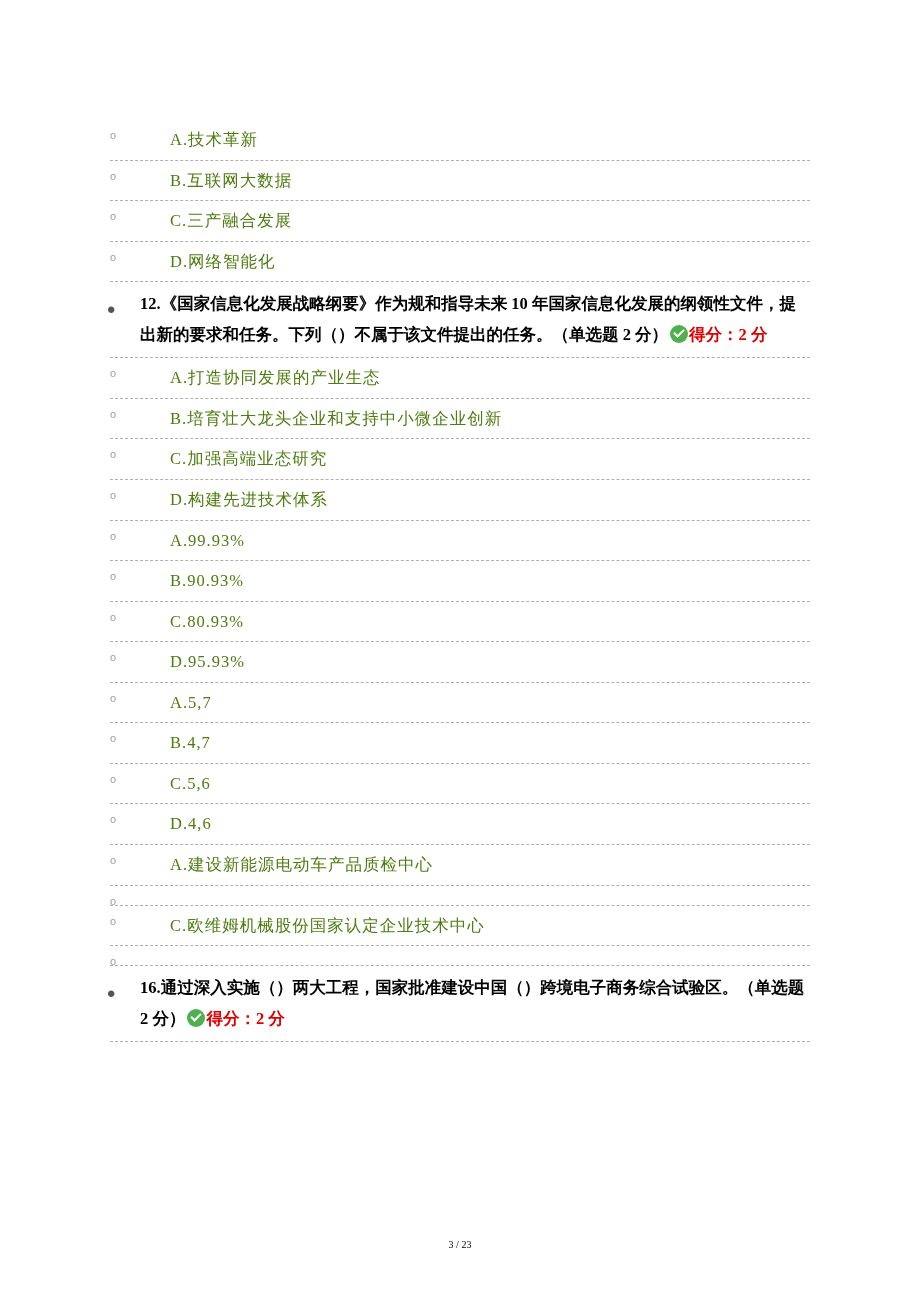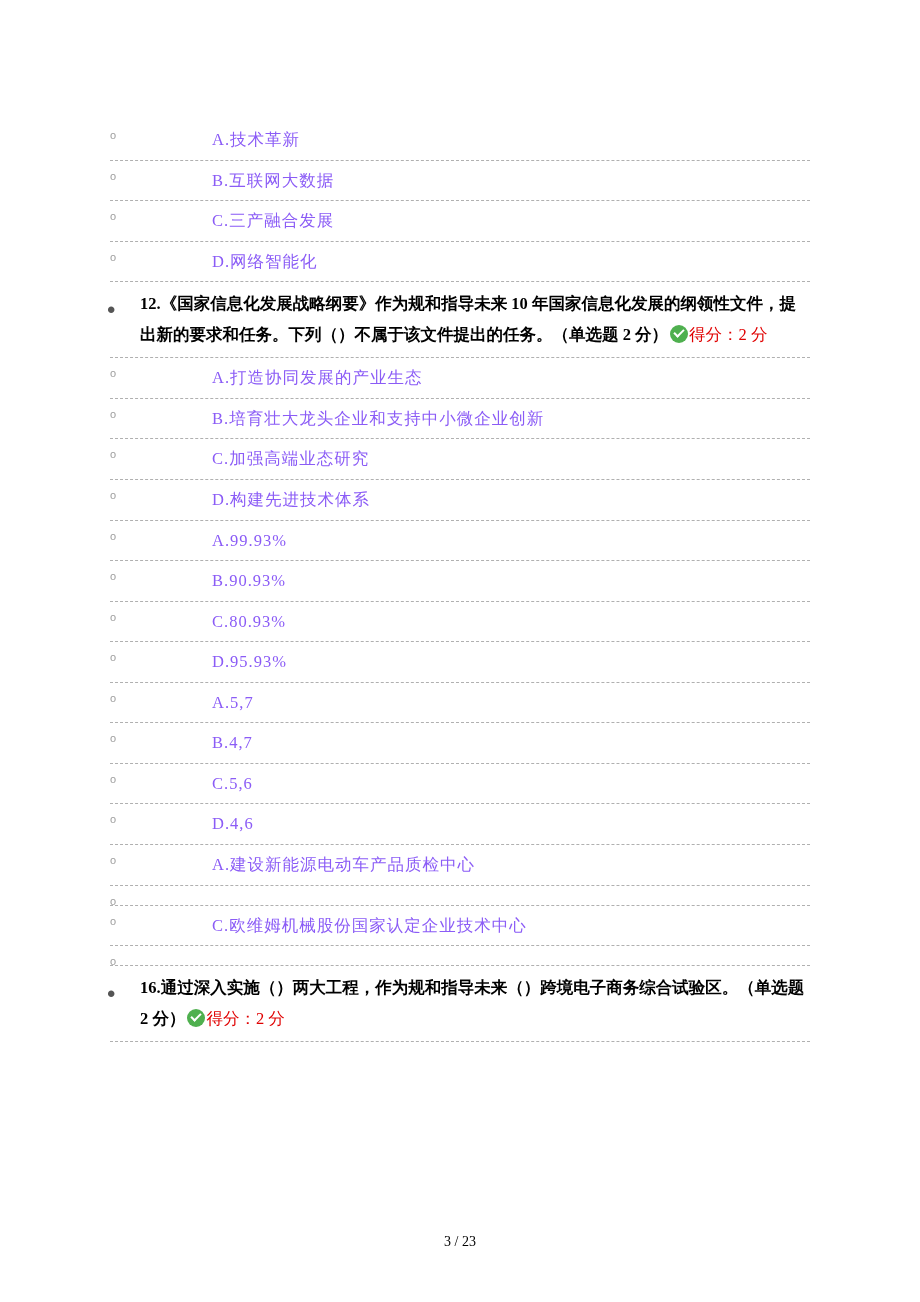--- a/index.html
+++ b/index.html
@@ -42,22 +42,22 @@
   }
   .marker.disc::before {
     content: "\2022";
     font-size: 24px;
     color: #555;
     position: absolute;
     left: -3px;
     top: 2px;
   }
   .opt-text {
-    color: #8b5cf6;
-    margin-left: 102px;
+    color: #4d7c0f;
+    margin-left: 60px;
     letter-spacing: 1px;
   }
   .q-body {
     margin-left: 30px;
     color: #000;
     line-height: 1.85;
     font-weight: bold;
   }
   .q-body .num,
   .q-body .stem,
@@ -85,29 +85,29 @@
     left: 4px;
     top: 4px;
     width: 8px;
     height: 4px;
     border-left: 2px solid #fff;
     border-bottom: 2px solid #fff;
     transform: rotate(-45deg);
   }
   .score {
     color: #e00000;
-    font-weight: normal;
+    font-weight: bold;
   }
   .footer {
     position: absolute;
     bottom: 52px;
     left: 0;
     width: 100%;
     text-align: center;
-    font-size: 14px;
+    font-size: 10px;
     font-family: "SimSun", serif;
   }
 </style>
 </head>
 <body>
 
 <div class="page">
   <ul class="list">
 
     <li class="row">
@@ -195,20 +195,20 @@
       <span class="marker">o</span>
       <span class="opt-text">C.欧维姆机械股份国家认定企业技术中心</span>
     </li>
     <li class="row">
       <span class="marker">o</span>
     </li>
 
     <li class="row">
       <span class="marker disc"></span>
       <div class="q-body">
-        <span class="num">16.</span><span class="stem">通过深入实施（）两大工程，作为规和指导未来（）跨境电子商务综合试验区。</span><span class="tag">（单选题 2 分）</span><span class="score-block"><span class="check"></span><span class="score">得分：2 分</span></span>
+        <span class="num">16.</span><span class="stem">通过深入实施（）两大工程，国家批准建设中国（）跨境电子商务综合试验区。</span><span class="tag">（单选题 2 分）</span><span class="score-block"><span class="check"></span><span class="score">得分：2 分</span></span>
       </div>
     </li>
 
   </ul>
 </div>
 
 <div class="footer">3  / 23</div>
 
 </body></html>

